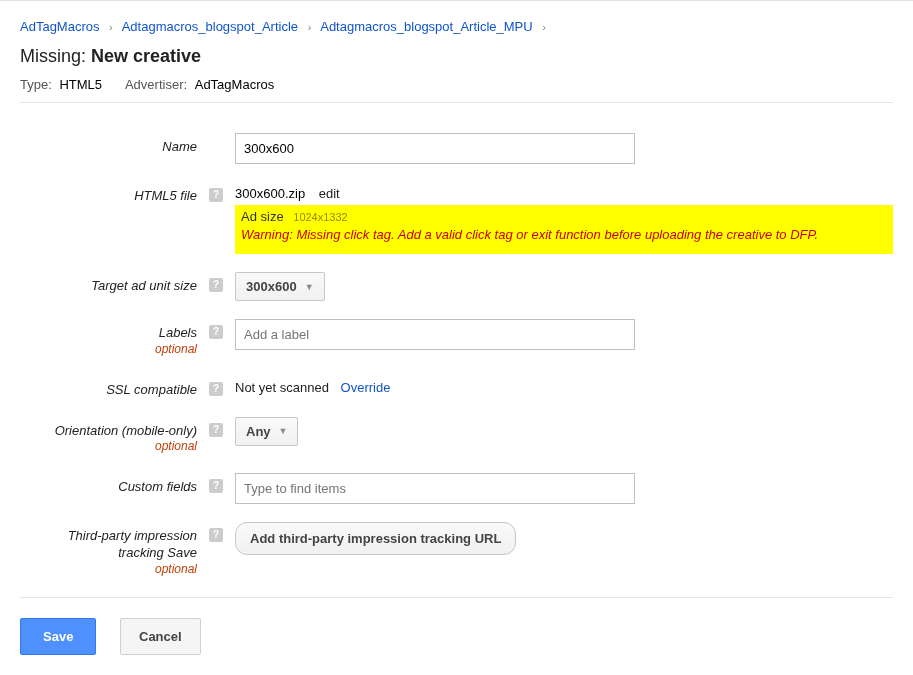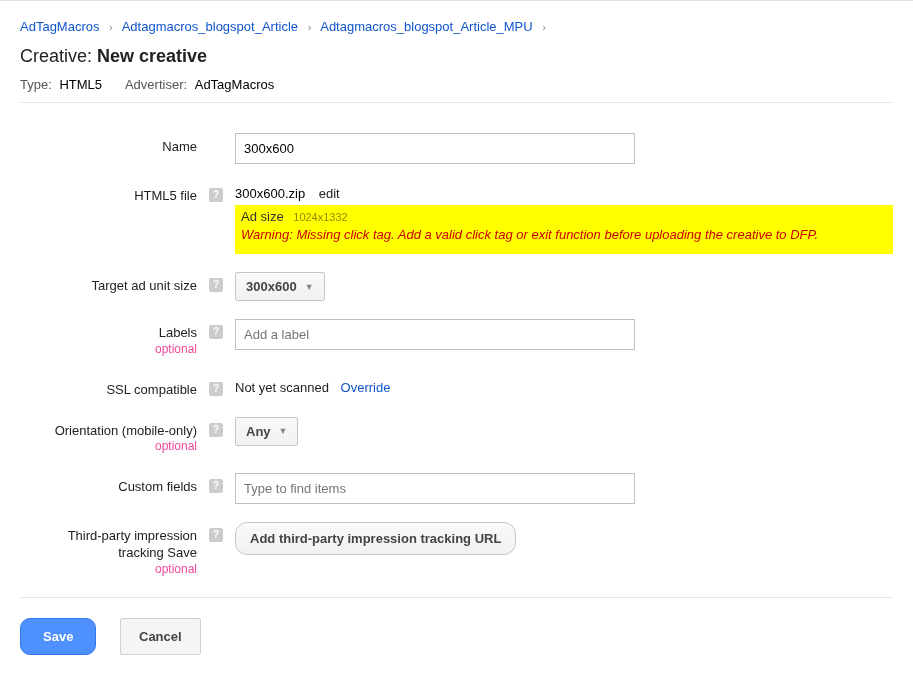--- a/index.html
+++ b/index.html
@@ -16,22 +16,22 @@
     .title-row .prefix { font-weight: normal; }
     .title-row .name { font-weight: bold; }
     
     .meta-row { color: #444; font-size: 13px; margin-bottom: 4px; }
     .meta-row .label { color: #555; }
     .meta-row .val { color: #000; margin-left: 4px; margin-right: 20px; }
     
     .divider { border-top: 1px solid #e5e5e5; margin: 10px 0 30px 0; }
     
     .form-row { display: flex; align-items: flex-start; margin-bottom: 18px; }
-    .form-label { width: 185px; text-align: right; padding-right: 8px; padding-top: 6px; color: #222; font-size: 13px; line-height: 1.3; }
-    .form-label .optional { color: #ec4899; font-size: 12px; display: block; }
+    .form-label { width: 185px; text-align: right; padding-right: 8px; padding-top: 6px; color: #222; font-size: 13px; line-height: 1.3; font-style: italic; }
+    .form-label .optional { color: #c2410c; font-size: 12px; display: block; }
     .help-icon { display: inline-block; width: 14px; height: 14px; background: #ccc; color: #fff; font-size: 10px; font-weight: bold; text-align: center; line-height: 14px; border-radius: 2px; margin-left: 4px; margin-top: 6px; flex-shrink: 0; }
     .form-control { margin-left: 12px; flex: 1; }
     
     input[type="text"] { border: 1px solid #c0c0c0; padding: 7px 8px; font-size: 13px; width: 400px; }
     
     .file-line { padding-top: 4px; }
     .file-name { color: #000; margin-right: 10px; text-align: right; }
     .edit-link { color: #222; cursor: pointer; }
     
     .warning-box { background: #ffff00; padding: 4px 6px 10px 6px; margin-top: 4px; width: 100%; max-width: 680px; }
@@ -41,41 +41,41 @@
     
     .dropdown-btn { display: inline-flex; align-items: center; border: 1px solid #c6c6c6; background: linear-gradient(#f9f9f9, #f1f1f1); padding: 6px 10px; font-size: 13px; font-weight: bold; color: #444; cursor: pointer; border-radius: 2px; }
     .dropdown-btn .arrow { margin-left: 8px; font-size: 9px; color: #888; }
     
     .ssl-text { padding-top: 4px; }
     .override-link { color: #1155cc; cursor: pointer; margin-left: 8px; }
     
     .btn { border: 1px solid #c6c6c6; background: linear-gradient(#f9f9f9, #f1f1f1); padding: 8px 14px; font-size: 13px; font-weight: bold; color: #444; cursor: pointer; border-radius: 12px; }
     
     .footer { padding: 20px 0; border-top: 1px solid #e5e5e5; margin-top: 20px; }
-    .btn-primary { background: #4d90fe; border: 1px solid #3079ed; color: #fff; padding: 10px 22px; font-size: 13px; font-weight: bold; cursor: pointer; border-radius: 10px; margin-right: 20px; }
+    .btn-primary { background: #4d90fe; border: 1px solid #3079ed; color: #fff; padding: 10px 22px; font-size: 13px; font-weight: bold; cursor: pointer; border-radius: 2px; margin-right: 20px; }
     .btn-secondary { background: #f5f5f5; border: 1px solid #d0d0d0; color: #444; padding: 10px 18px; font-size: 13px; font-weight: bold; cursor: pointer; border-radius: 2px; }
     
     .label-input { width: 310px; }
     .custom-input { width: 400px; }
   </style>
 </head>
 <body>
 
 <div class="page top-border">
   <div class="breadcrumb">
     <a>AdTagMacros</a>
     <span class="sep">›</span>
     <a>Adtagmacros_blogspot_Article</a>
     <span class="sep">›</span>
     <a>Adtagmacros_blogspot_Article_MPU</a>
     <span class="sep">›</span>
   </div>
 
   <div class="title-row">
-    <span class="prefix">Creative:</span>
+    <span class="prefix">Missing:</span>
     <span class="name">New creative</span>
   </div>
 
   <div class="meta-row">
     <span class="label">Type:</span>
     <span class="val">HTML5</span>
     <span class="label">Advertiser:</span>
     <span class="val">AdTagMacros</span>
   </div>
 

